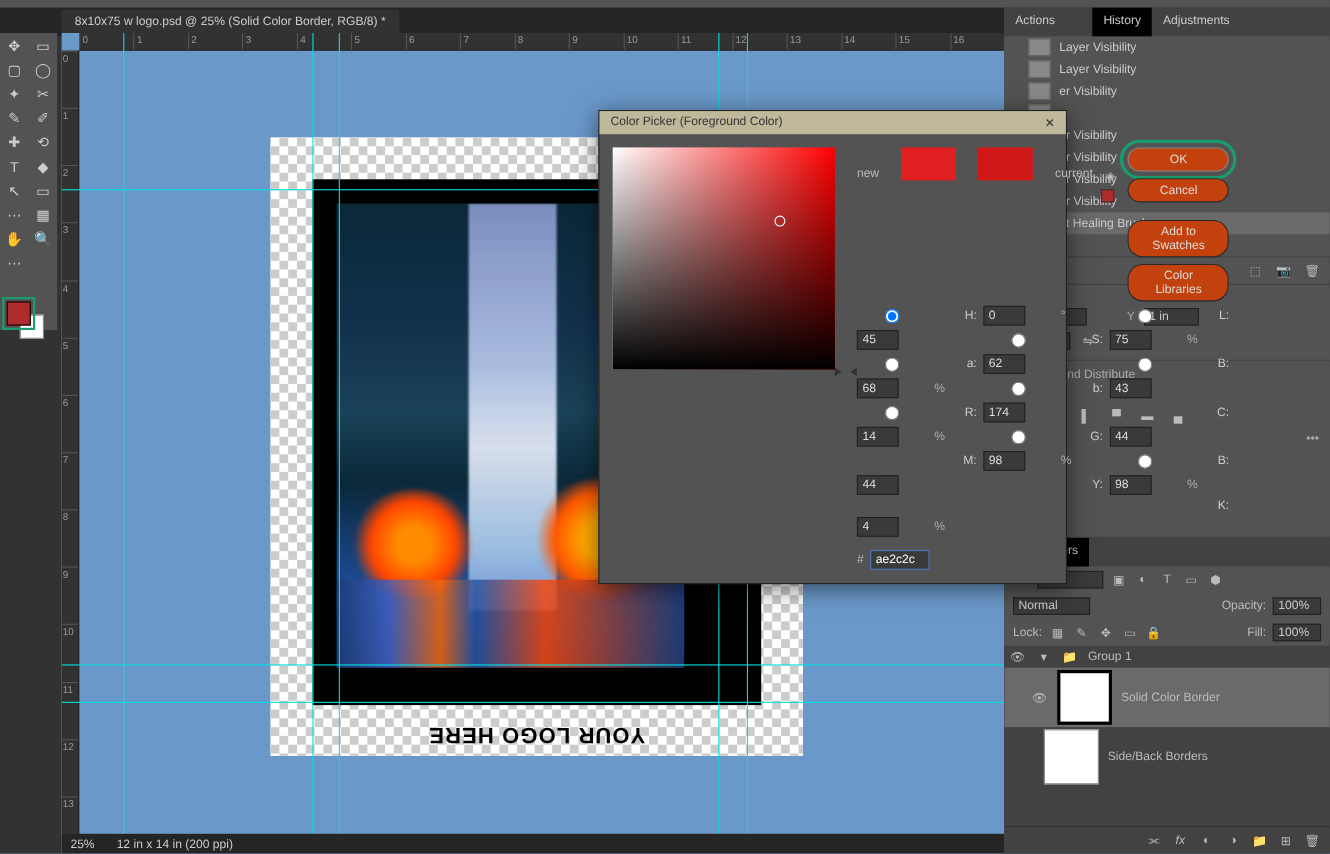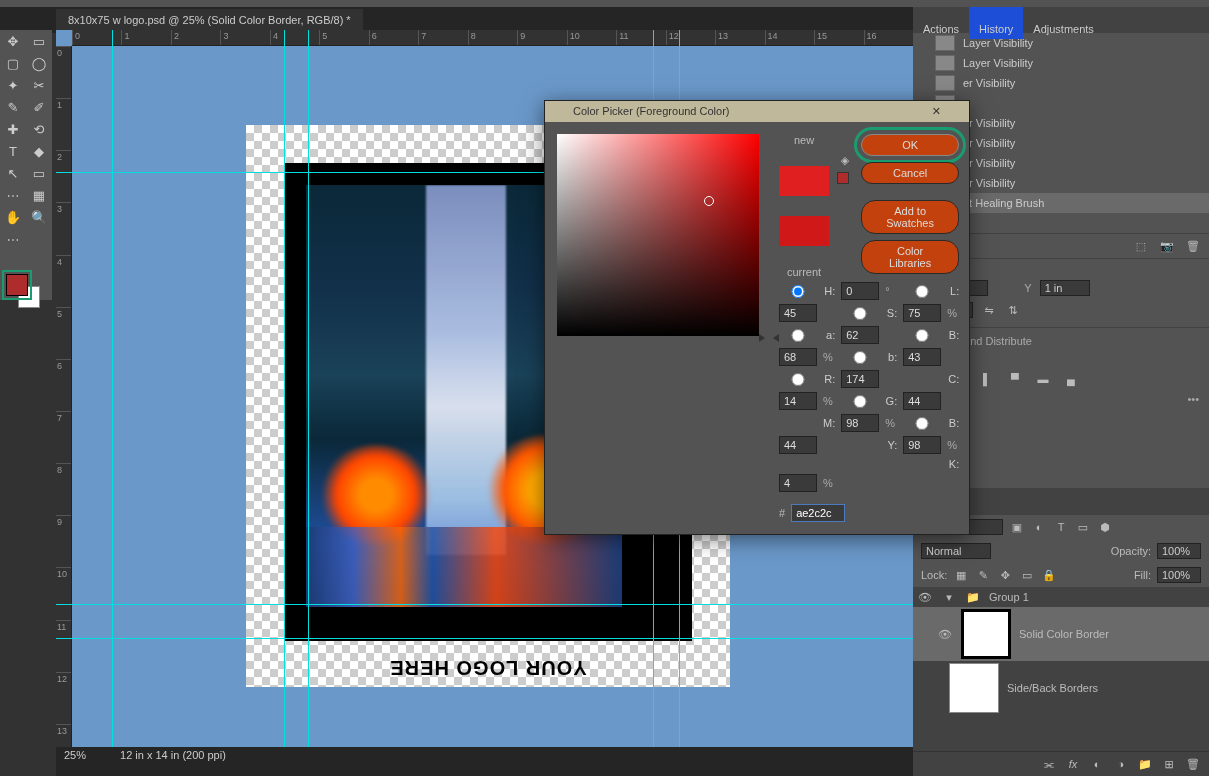--- a/index.html
+++ b/index.html
@@ -34,27 +34,27 @@
 .painting { position: absolute; left: 22px; top: 22px; width: 316px; height: 422px; background: linear-gradient(180deg, #0a2838 0%, #12304a 25%, #1a4258 45%, #0a2838 60%, #2050a0 85%, #1a3870 100%); overflow: hidden; }
 .waterfall { position: absolute; left: 120px; top: 0; width: 80px; height: 370px; background: linear-gradient(180deg, #8899cc 0%, #bbccf0 40%, #eef2ff 60%, #aaccee 85%, #7799dd 100%); opacity: 0.9; filter: blur(1px); }
 .tree-left { position: absolute; left: 10px; top: 260px; width: 120px; height: 100px; background: radial-gradient(circle, #ff8c00 20%, #ff4400 50%, transparent 70%); border-radius: 50%; filter: blur(2px); }
 .tree-right { position: absolute; right: 10px; top: 250px; width: 130px; height: 110px; background: radial-gradient(circle, #ffaa00 20%, #ff5500 50%, transparent 70%); border-radius: 50%; filter: blur(2px); }
 .water-reflect { position: absolute; bottom: 0; left: 0; right: 0; height: 80px; background: linear-gradient(90deg, #1a3870, #4060c0, #ff6600 30%, #2050a0 40%, #ff4400 60%, #1a3870); opacity: 0.8; }
 .logo-text { position: absolute; bottom: 8px; left: 0; right: 0; text-align: center; color: #000; font-weight: bold; font-size: 20px; transform: rotate(180deg); letter-spacing: 1px; }
 
 .guide-v { position: absolute; top: 0; bottom: 0; width: 1px; background: #00e0e0; }
 .guide-h { position: absolute; left: 0; right: 0; height: 1px; background: #00e0e0; }
 
-.status-bar { position: absolute; bottom: 0; left: 0; right: 0; height: 29px; background: #252525; color: #ccc; padding: 2px 8px; display: flex; gap: 34px; }
+.status-bar { position: absolute; bottom: 0; left: 0; right: 0; height: 18px; background: #252525; color: #ccc; padding: 2px 8px; display: flex; gap: 20px; align-items: flex-end; }
 
 
 .right-panels { position: absolute; right: 0; top: 7px; width: 296px; bottom: 0; background: #535353; display: flex; flex-direction: column; }
 .panel-tabs { display: flex; background: #424242; height: 26px; }
-.panel-tab { padding: 16px 10px; color: #ccc; cursor: pointer; }
-.panel-tab.active { background: #1d4ed8; }
+.panel-tab { padding: 6px 10px; color: #ccc; cursor: pointer; }
+.panel-tab.active { background: #000000; margin-left: 24px; }
 .history-panel { flex: 0 0 200px; overflow: hidden; }
 .history-item { display: flex; align-items: center; padding: 2px 4px; gap: 8px; color: #ccc; }
 .history-item.active { background: #6a6a6a; }
 .history-icon { width: 20px; height: 16px; background: #888; border: 1px solid #666; }
 .history-footer { display: flex; justify-content: flex-end; gap: 10px; padding: 4px 8px; border-top: 1px solid #424242; }
 
 .props-panel { flex: 0 0 230px; border-top: 1px solid #424242; padding: 0; overflow: hidden; }
 .props-row { display: flex; align-items: center; gap: 8px; padding: 3px 10px; color: #aaa; }
 .props-input { background: #3a3a3a; border: 1px solid #222; color: #ccc; width: 50px; padding: 1px 4px; }
 
@@ -62,30 +62,30 @@
 .layers-controls { padding: 4px 8px; display: flex; align-items: center; gap: 6px; }
 .layers-list { flex: 1; overflow: auto; background: #424242; }
 .layer-row { display: flex; align-items: center; padding: 2px 4px; gap: 8px; min-height: 30px; }
 .layer-row.selected { background: #6a6a6a; }
 .layer-thumb { width: 50px; height: 50px; border: 1px solid #888; background: #fff; }
 .layer-row.group { min-height: 20px; }
 .layers-footer { display: flex; justify-content: flex-end; gap: 8px; padding: 4px 8px; border-top: 1px solid #333; background: #424242; }
 
 
 .dialog { position: absolute; left: 544px; top: 100px; width: 426px; background: #535353; border: 1px solid #222; box-shadow: 0 4px 20px rgba(0,0,0,0.5); }
-.dialog-title { background: #bfb89a; color: #333; padding: 4px 28px; display: flex; justify-content: space-between; font-size: 11px; }
+.dialog-title { background: #bfb89a; color: #333; padding: 4px 10px; display: flex; justify-content: space-between; font-size: 11px; }
 .dialog-body { padding: 12px; display: flex; gap: 10px; }
 .sv-box { width: 202px; height: 202px; background: linear-gradient(to bottom, transparent, #000), linear-gradient(to right, #fff, #ff0000); position: relative; }
 .sv-cursor { position: absolute; width: 10px; height: 10px; border: 1px solid #fff; border-radius: 50%; left: 147px; top: 62px; }
 .hue-bar { width: 18px; height: 202px; background: linear-gradient(to bottom, #ff00ff, #0000ff, #00ffff, #00ff00, #ffff00, #ff8800, #ff0000); position: relative; }
 .hue-cursor { position: absolute; bottom: -2px; left: -4px; right: -4px; height: 4px; }
 .hue-cursor::before, .hue-cursor::after { content: ''; position: absolute; width: 0; height: 0; border-top: 4px solid transparent; border-bottom: 4px solid transparent; }
 .hue-cursor::before { left: -6px; border-left: 6px solid #333; }
 .hue-cursor::after { right: -6px; border-right: 6px solid #333; }
-.swatch-col { display: flex; flex-direction: column; align-items: center; gap: 20px; }
+.swatch-col { display: flex; flex-direction: row; align-items: flex-end; gap: 20px; }
 .swatch-new { width: 50px; height: 30px; background: #e02020; }
 .swatch-cur { width: 50px; height: 30px; background: #d01818; }
 .btn-col { display: flex; flex-direction: column; gap: 6px; }
 .ps-btn { background: #c2410c; border: 1px solid #2a2a2a; border-radius: 14px; padding: 4px 14px; color: #ddd; cursor: pointer; text-align: center; min-width: 92px; }
 .ps-btn.ok { outline: 3px solid #1b9c6f; outline-offset: 4px; border: 1px solid #888; }
 .color-inputs { display: grid; grid-template-columns: auto auto auto auto auto auto; gap: 4px 6px; align-items: center; margin-top: -2px; }
 .ci-label { color: #ccc; text-align: right; }
 .ci-radio { }
 .ci-input { background: #3a3a3a; border: 1px solid #222; color: #ddd; width: 38px; padding: 2px 4px; text-align: left; }
 .ci-unit { color: #aaa; width: 12px; }

